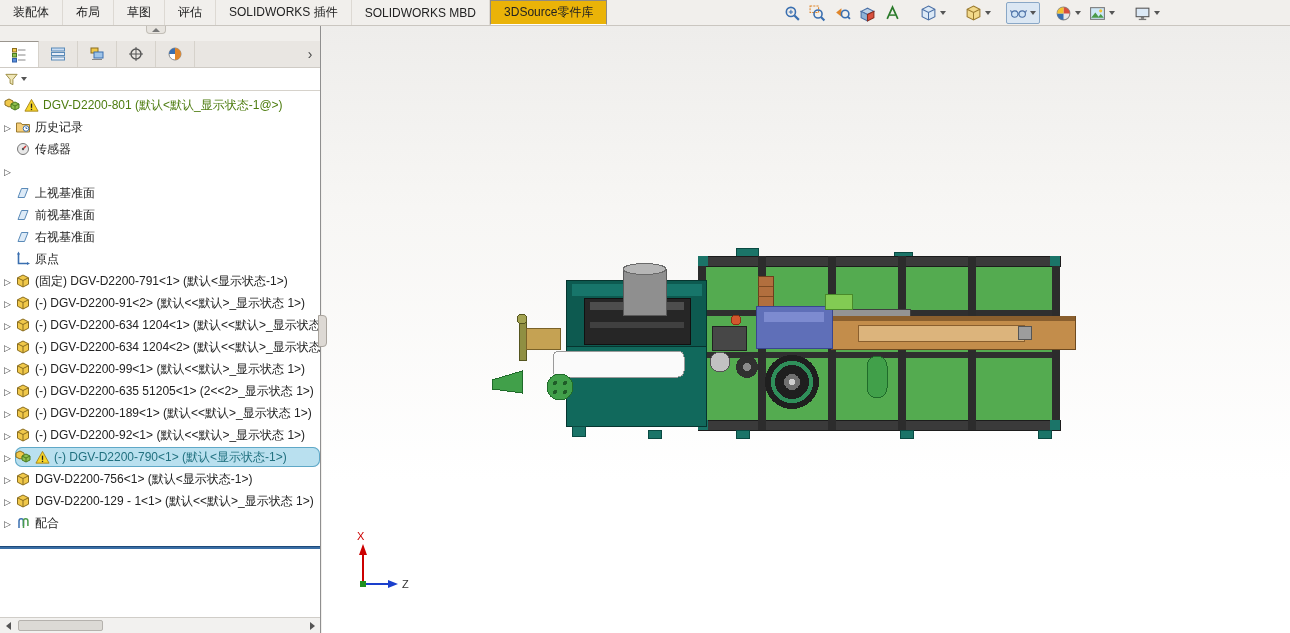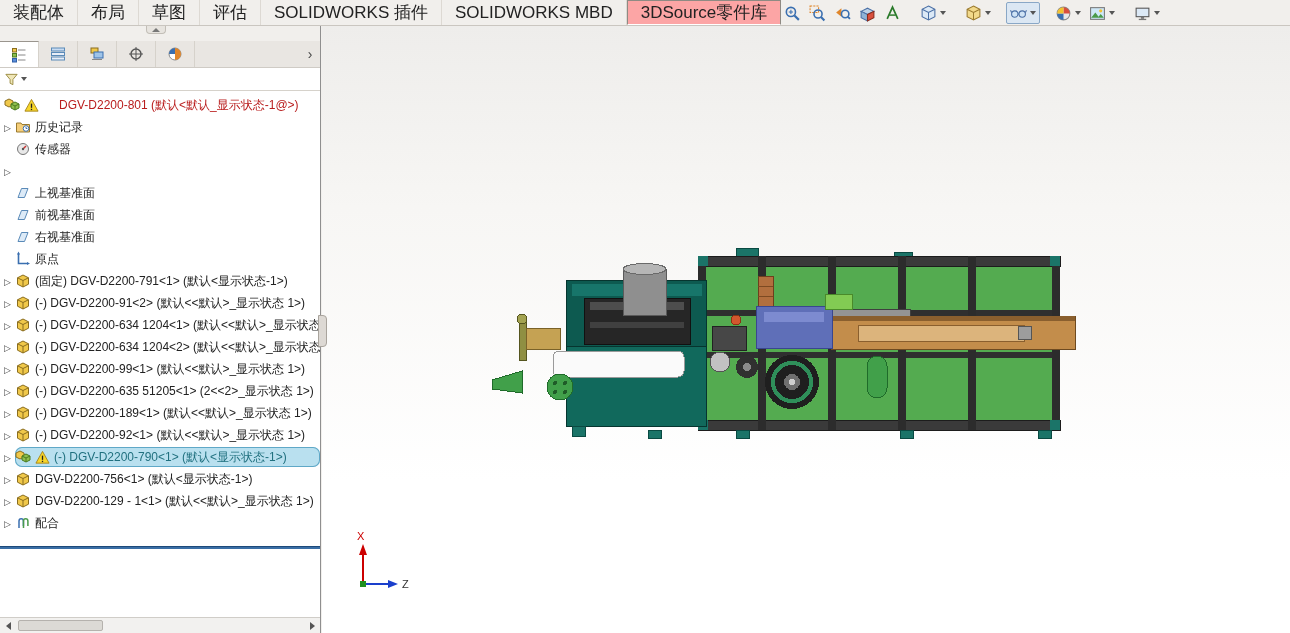--- a/index.html
+++ b/index.html
@@ -5,23 +5,23 @@
   * { box-sizing: border-box; margin: 0; padding: 0; }
   html,body { width:1290px; height:633px; overflow:hidden;
     font-family:"Liberation Sans","DejaVu Sans",sans-serif; font-size:12px; color:#222;
     background:#fff; }
   #app { position:relative; width:1290px; height:633px; background:#f1efec; }
 
   
   .topbar { position:absolute; left:0; top:0; right:0; height:26px;
     background:#f1efec; border-bottom:1px solid #cac6c0; display:flex; }
   .tabs { display:flex; height:100%; }
-  .tab { padding:0 13px; display:flex; align-items:center; font-size:17px;
+  .tab { padding:0 13px; display:flex; align-items:center; font-size:12px;
     border-right:1px solid #ddd9d3; cursor:default; white-space:nowrap; }
-  .tab.active { background:#fca5a5; border:1px solid #8f8a83; border-bottom:1px solid #fff; }
+  .tab.active { background:#eab308; border:1px solid #8f8a83; border-bottom:1px solid #fff; }
   .view-toolbar { position:absolute; left:780px; top:0; height:26px;
     display:flex; align-items:center; }
   .vt-btn { height:22px; min-width:24px; padding:0 3px; display:flex; align-items:center;
     justify-content:center; border:1px solid transparent; border-radius:2px; }
   .vt-btn.group { margin-left:11px; }
   .vt-btn.active { background:#dbe7f3; border-color:#89a7c6; }
   .vt-btn svg { width:17px; height:17px; display:block; }
   .caret { width:0; height:0; border-left:3px solid transparent; border-right:3px solid transparent;
     border-top:4px solid #555; margin-left:3px; }
   .ribbon-collapse { position:absolute; left:146px; top:26px; width:20px; height:8px;
@@ -51,21 +51,21 @@
   .tree-row { height:22px; display:flex; align-items:center; white-space:nowrap; }
   .expander { width:15px; flex:0 0 auto; text-align:center; }
   .expander.has::before { content:"▷"; font-size:9px; color:#444; }
   .tree-row.root .expander { width:4px; }
   .row-body { display:flex; align-items:center; flex:1; height:20px; overflow:hidden; }
   .tree-icon { width:17px; height:16px; margin-right:3px; flex:0 0 auto; }
   .tree-icon svg { width:16px; height:16px; display:block; }
   .warn { width:16px; height:15px; margin-right:3px; flex:0 0 auto; }
   .warn svg { width:15px; height:15px; display:block; }
   .label { overflow:hidden; }
-  .tree-row.root .label { color:#b91c1c;margin-left:16px; }
+  .tree-row.root .label { color:#4d7c0f; }
   .tree-row.selected .row-body { background:#b9e0ef; box-shadow:inset 0 0 0 1px #5fa8c7;border-radius:7px; }
   .tree-row.selected .label { color:#20707f; }
   .rollback-bar { height:3px; background:#3a6ea5; border-top:1px solid #1d4a7a; margin-top:12px;
     width:100%; }
   .panel-hscroll { height:16px; background:#f2f1ef; border-top:1px solid #d0cdc8;
     display:flex; align-items:center; }
   .scroll-arrow { width:16px; height:16px; display:flex; align-items:center; justify-content:center; }
   .scroll-arrow.left::after { content:""; border-top:4px solid transparent; border-bottom:4px solid transparent;
     border-right:5px solid #555; }
   .scroll-arrow.right::after { content:""; border-top:4px solid transparent; border-bottom:4px solid transparent;

